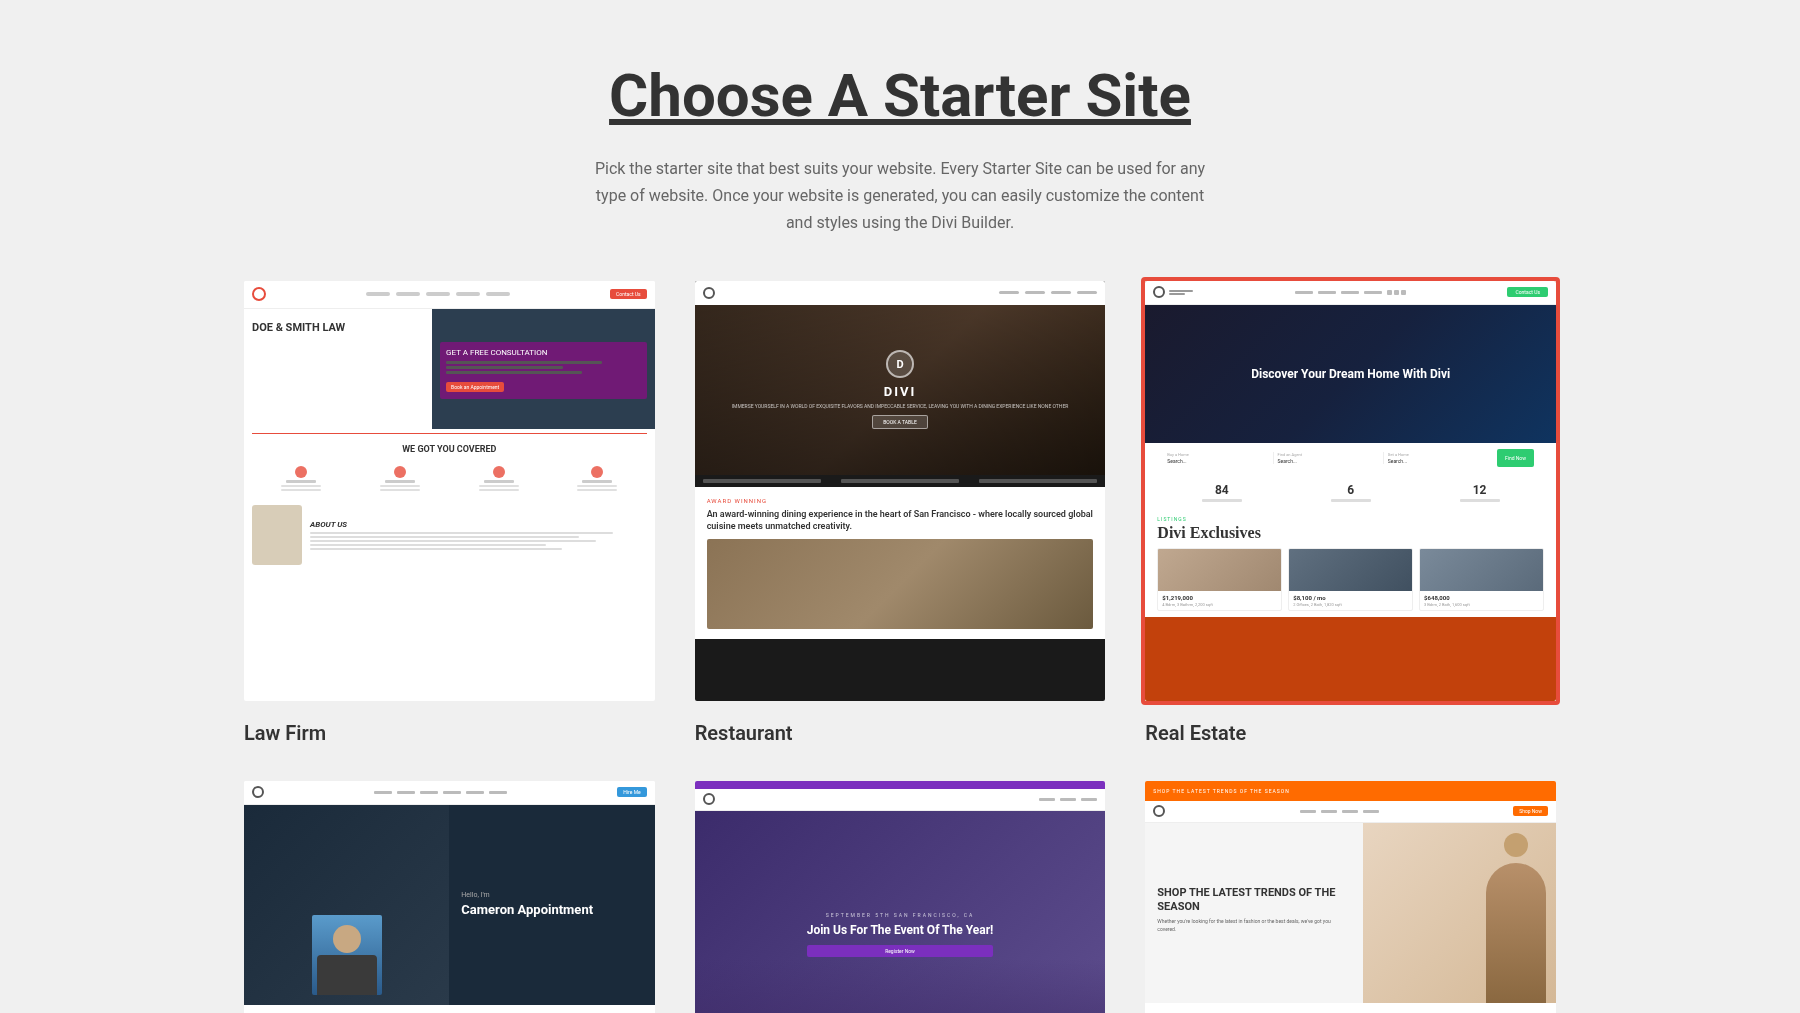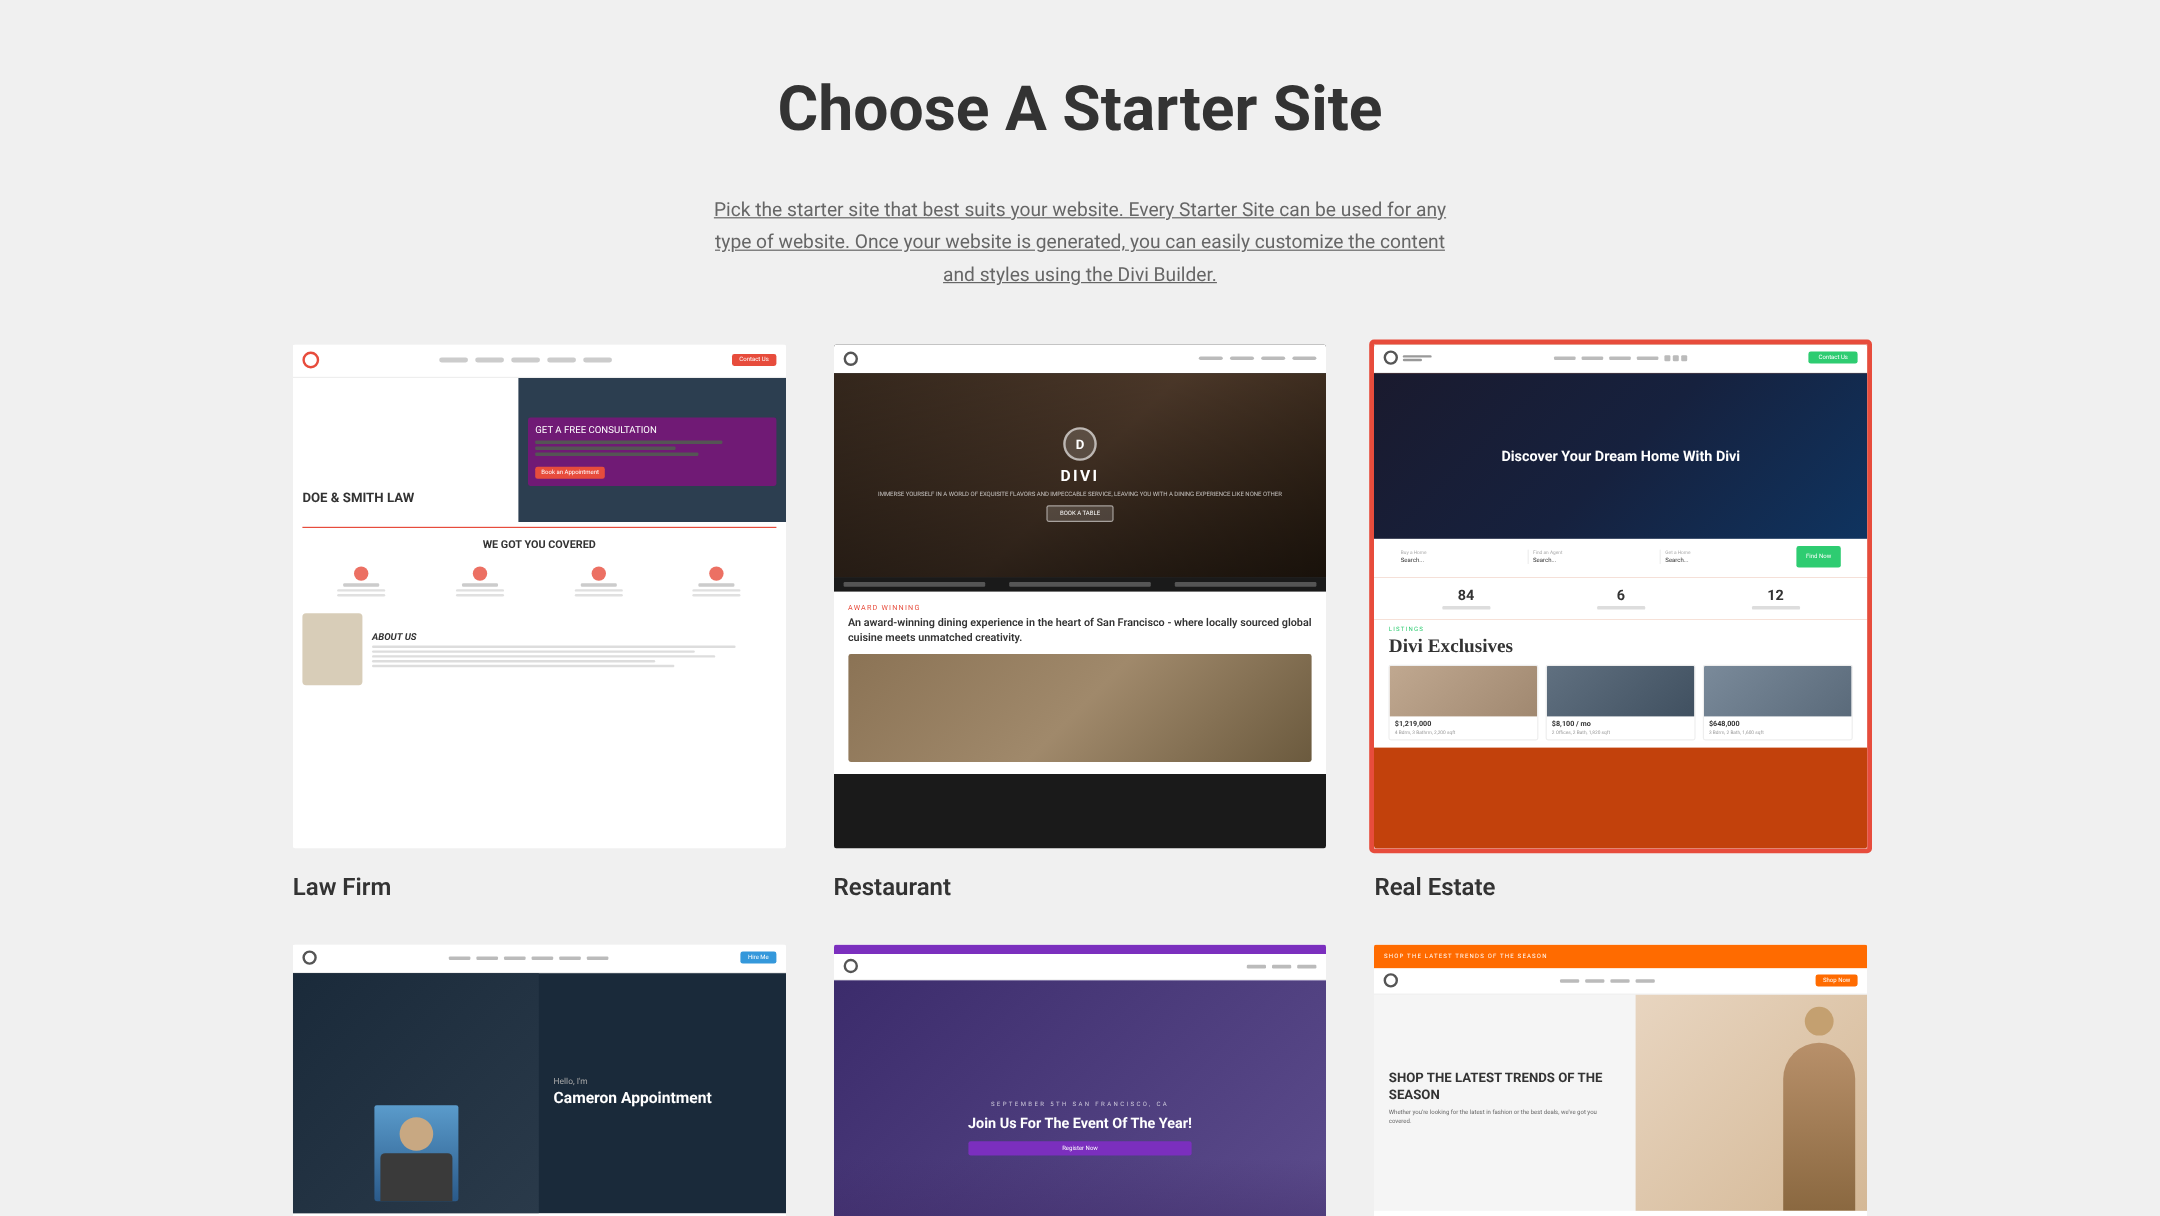--- a/index.html
+++ b/index.html
@@ -16,33 +16,33 @@
       margin: 0 auto;
       padding: 60px 40px 40px;
     }
 
     .header {
       text-align: center;
       margin-bottom: 40px;
     }
 
     .page-title {
-      font-size: 52px;
+      font-size: 60px;
       font-weight: 700;
       color: #333;
-      margin-bottom: 40px;
+      margin-bottom: 24px;
+      text-decoration: underline;
     }
 
     .page-subtitle {
       font-size: 16px;
       color: #666;
       line-height: 1.7;
       max-width: 620px;
       margin: 0 auto;
-      text-decoration: underline;
     }
 
     .grid {
       display: grid;
       grid-template-columns: repeat(3, 1fr);
       gap: 32px;
       margin-top: 40px;
     }
 
     .site-card {
@@ -124,21 +124,21 @@
       display: flex;
       height: 120px;
       background: #fff;
     }
 
     .lf-hero-left {
       flex: 1;
       padding: 12px 8px;
       display: flex;
       flex-direction: column;
-      justify-content: flex-end;
+      justify-content: flex-start;
     }
 
     .lf-firm-name {
       font-size: 11px;
       font-weight: 700;
       color: #333;
       line-height: 1.3;
     }
 
     .lf-hero-right {

